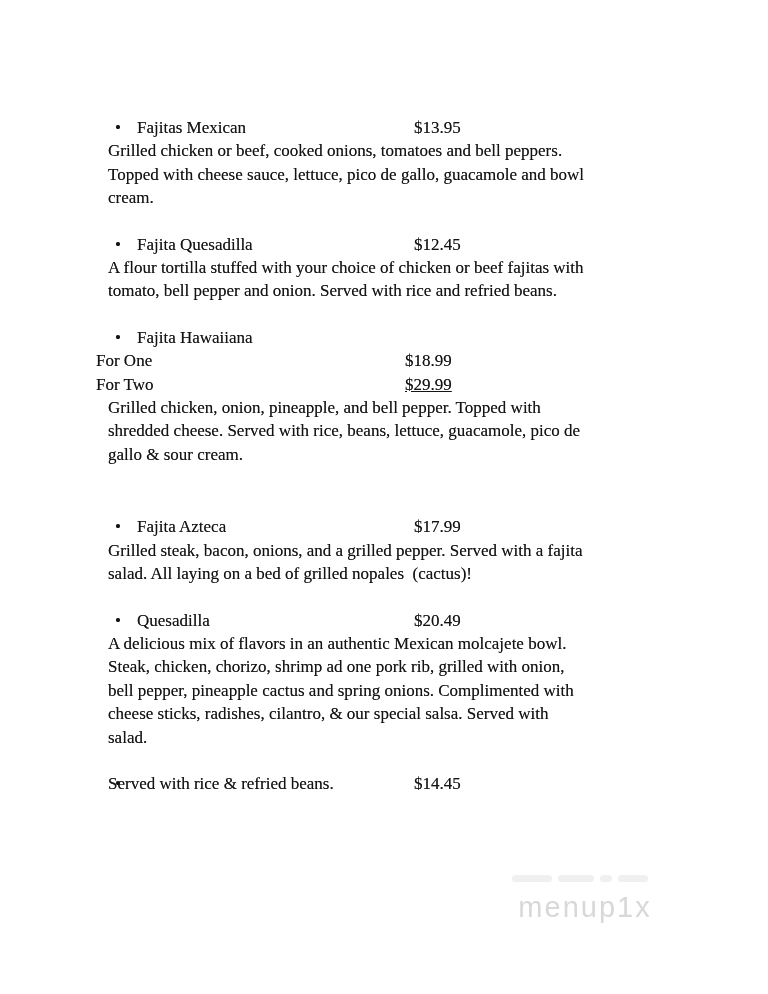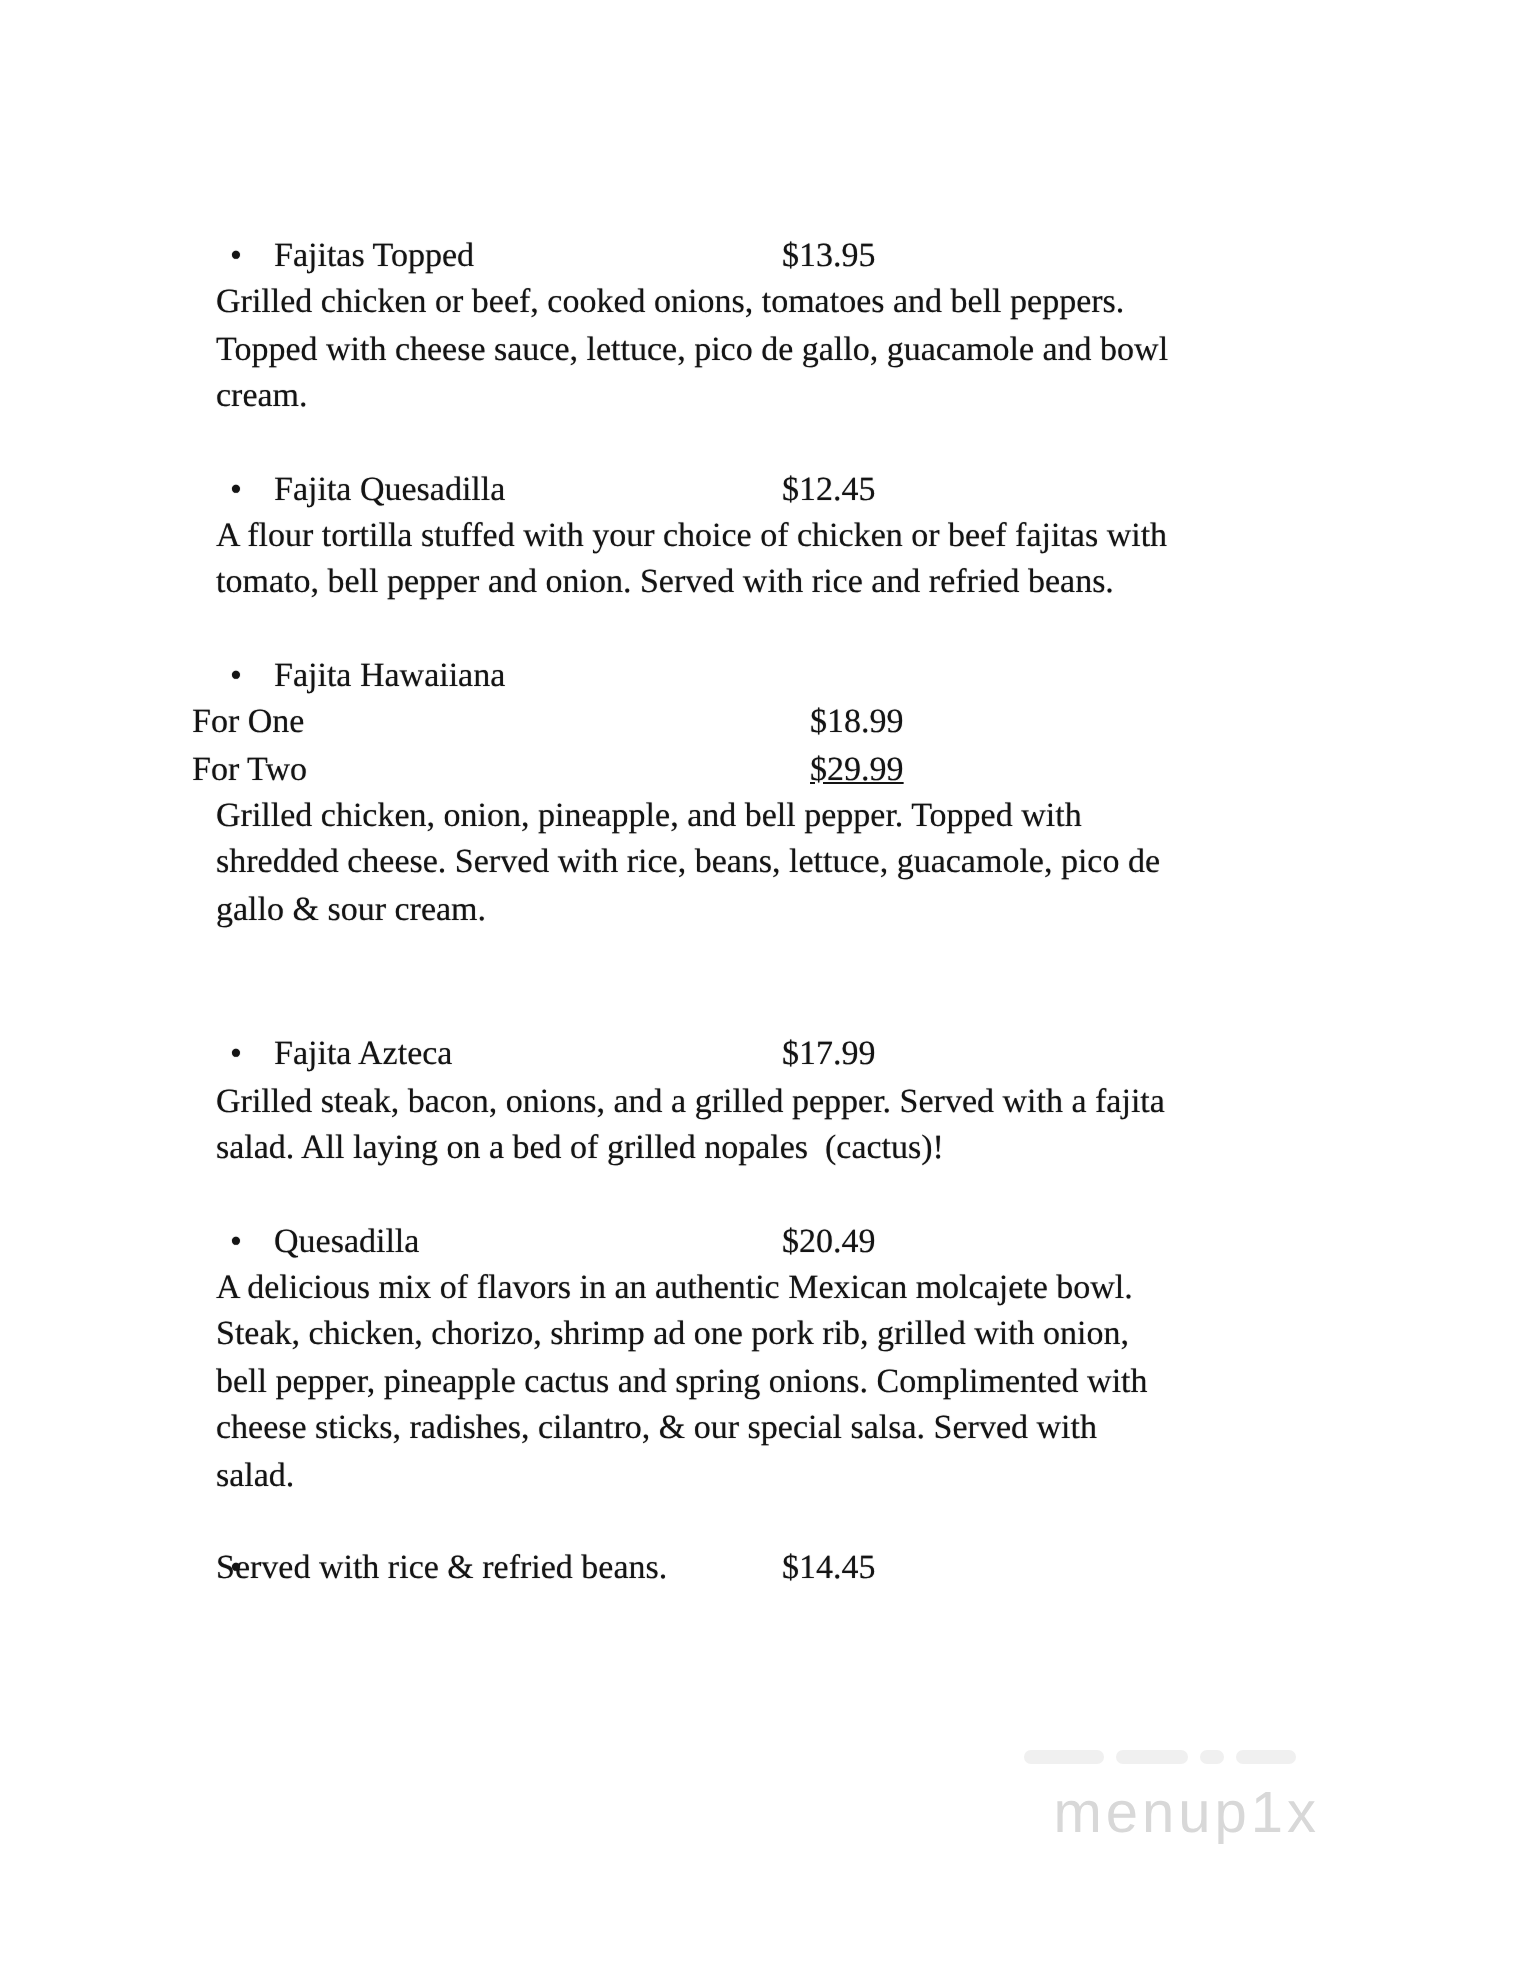--- a/index.html
+++ b/index.html
@@ -36,39 +36,39 @@
     padding-left: 137px;
     white-space: pre;
   }
   .bullet {
     position: absolute;
     left: 115px;
     top: 0;
   }
   .price {
     position: absolute;
-    left: 391px;
+    left: 414px;
     top: 0;
     white-space: pre;
   }
   .variant-row {
     position: relative;
     padding-left: 96px;
     white-space: pre;
   }
   .desc-line {
     padding-left: 108px;
     white-space: pre;
   }
   .watermark {
     position: absolute;
     right: 108px;
     top: 874px;
     width: 150px;
-    text-align: right;
+    text-align: center;
   }
   .watermark-tagline {
     height: 9px;
     margin: 0 0 10px 2px;
     display: flex;
     gap: 6px;
     align-items: center;
   }
   .watermark-tagline span {
     display: inline-block;
@@ -85,21 +85,21 @@
     line-height: 28px;
   }
 </style>
 </head>
 <body>
 
 <div class="page">
 
   <div class="menu-list">
       <div class="menu-item">
-        <div class="item-header"><span class="bullet">•</span><span>Fajitas Topped</span><span class="price">$13.95</span></div>
+        <div class="item-header"><span class="bullet">•</span><span>Fajitas Mexican</span><span class="price">$13.95</span></div>
         <div>
           <div class="desc-line">Grilled chicken or beef, cooked onions, tomatoes and bell peppers.</div>
           <div class="desc-line">Topped with cheese sauce, lettuce, pico de gallo, guacamole and bowl</div>
           <div class="desc-line">cream.</div>
         </div>
       </div>
       <div class="menu-item">
         <div class="item-header"><span class="bullet">•</span><span>Fajita Quesadilla</span><span class="price">$12.45</span></div>
         <div>
           <div class="desc-line">A flour tortilla stuffed with your choice of chicken or beef fajitas with</div>

